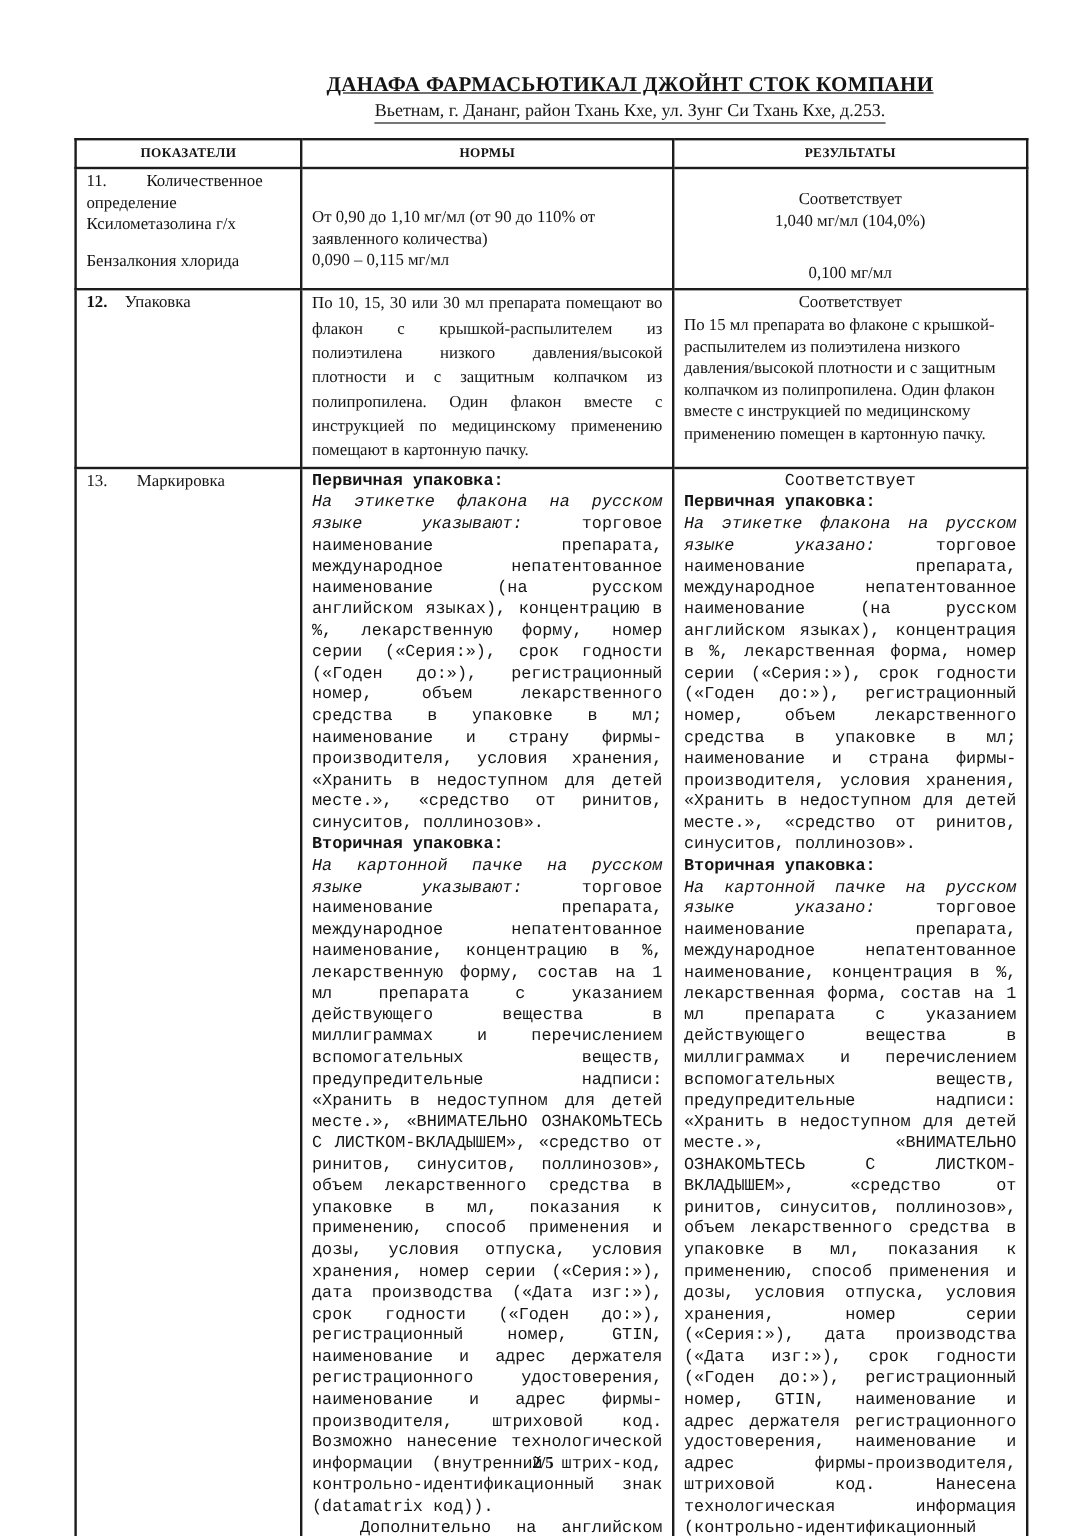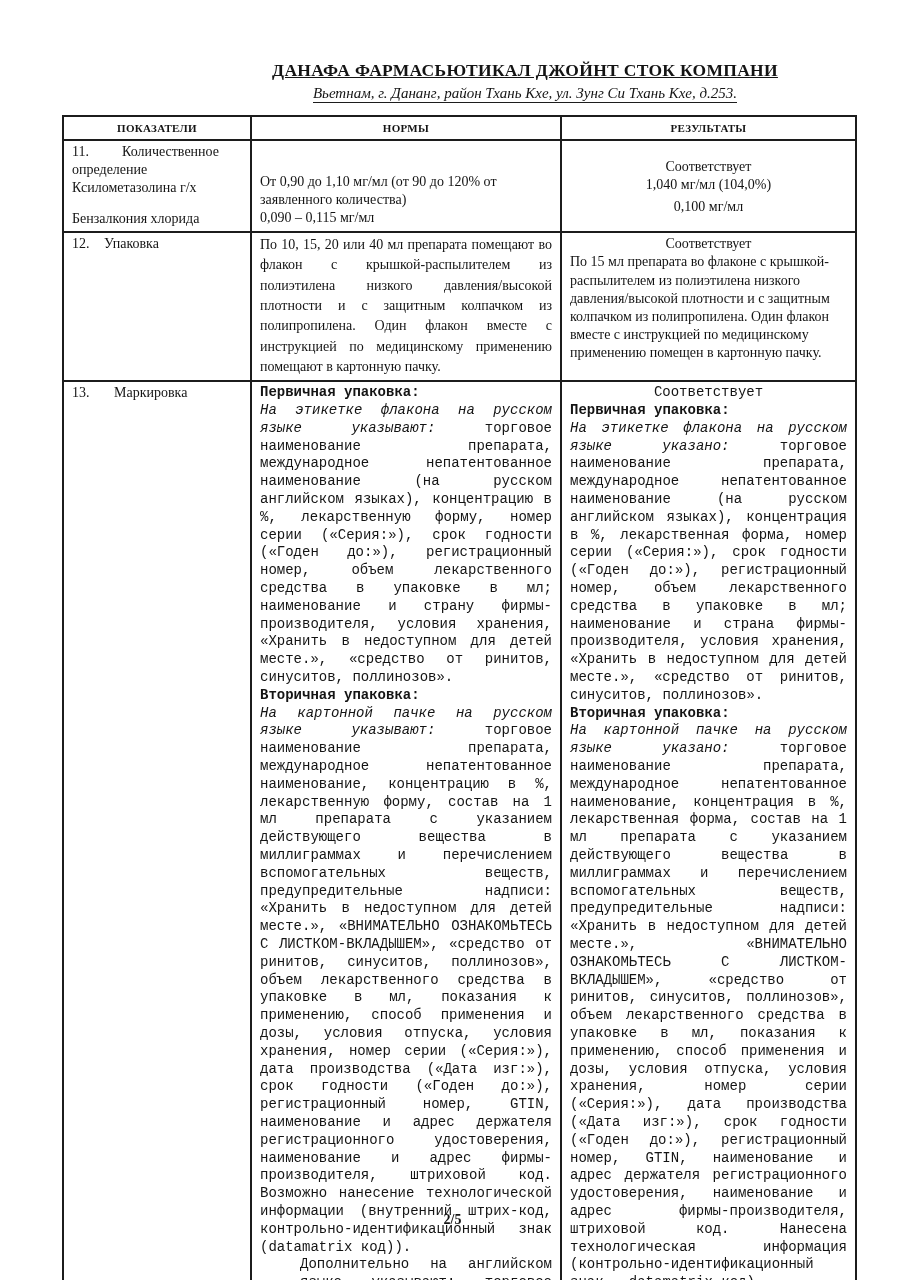--- a/index.html
+++ b/index.html
@@ -26,21 +26,20 @@
     font-size: 17.5px;
     font-weight: bold;
     letter-spacing: 0.3px;
     white-space: nowrap;
     text-decoration: underline;
   }
   .doc-address {
     font-size: 15px;
     margin-top: 4px;
     white-space: nowrap;
-    font-style: italic;
   }
   .doc-address span {
     border-bottom: 1.5px solid #1d1d1d;
     padding-bottom: 1px;
   }
   table.qtable {
     position: absolute;
     top: 115px;
     left: 62px;
     width: 793px;
@@ -65,26 +64,26 @@
   p { margin: 0; }
   .center { text-align: center; border-radius: 21px; }
   .just { text-align: justify; }
   .just-last { text-align: justify; text-align-last: justify; margin-left: 40px; }
   .bold { font-weight: bold; }
   .ital { font-style: italic; }
 
   
   .num { display: inline-block; }
   .num-11 { width: 50px; }
-  .num-12 { width: 32px; }
+  .num-12 { width: 32px; font-weight: bold; }
   .num-13 { width: 42px; }
   .r11-analyte2 { margin-top: 14px; }
   .r11-norms-block { margin-top: 30px; }
   .r11-status { margin-top: 15px; }
-  .r11-result2 { margin-top: 4px; }
+  .r11-result2 { margin-top: 26px; }
 
   
   .r12-norm { line-height: 20.3px; }
   .r12-result { line-height: 18.2px; }
 
   
   .r13 { line-height: 17.7px; font-family: Liberation Mono, monospace; }
 
   .page-number {
     position: absolute;
@@ -119,36 +118,36 @@
   </thead>
   <tbody>
 
     <tr>
       <td>
         <p><span class="num num-11">11.</span><span>Количественное определение</span></p>
         <p>Ксилометазолина г/х</p>
         <p class="r11-analyte2">Бензалкония хлорида</p>
       </td>
       <td>
-        <p class="r11-norms-block">От 0,90 до 1,10 мг/мл (от 90 до 120% от заявленного количества)</p>
+        <p class="r11-norms-block">От 0,90 до 1,10 мг/мл (от 90 до 110% от заявленного количества)</p>
         <p>0,090 – 0,115 мг/мл</p>
       </td>
       <td class="center">
         <p class="r11-status">Соответствует</p>
         <p>1,040 мг/мл (104,0%)</p>
         <p class="r11-result2">0,100 мг/мл</p>
       </td>
     </tr>
 
     <tr>
       <td>
         <p><span class="num num-12">12.</span><span>Упаковка</span></p>
       </td>
       <td>
-        <p class="just r12-norm">По 10, 15, 20 или 40 мл препарата помещают во флакон с крышкой-распылителем из полиэтилена низкого давления/высокой плотности и с защитным колпачком из полипропилена. Один флакон вместе с инструкцией по медицинскому применению помещают в картонную пачку.</p>
+        <p class="just r12-norm">По 10, 15, 30 или 30 мл препарата помещают во флакон с крышкой-распылителем из полиэтилена низкого давления/высокой плотности и с защитным колпачком из полипропилена. Один флакон вместе с инструкцией по медицинскому применению помещают в картонную пачку.</p>
       </td>
       <td>
         <p class="center r12-result">Соответствует</p>
         <p class="r12-result">По 15 мл препарата во флаконе с крышкой-распылителем из полиэтилена низкого давления/высокой плотности и с защитным колпачком из полипропилена. Один флакон вместе с инструкцией по медицинскому применению помещен в картонную пачку.</p>
       </td>
     </tr>
 
     <tr>
       <td>
         <p><span class="num num-13">13.</span><span>Маркировка</span></p>

